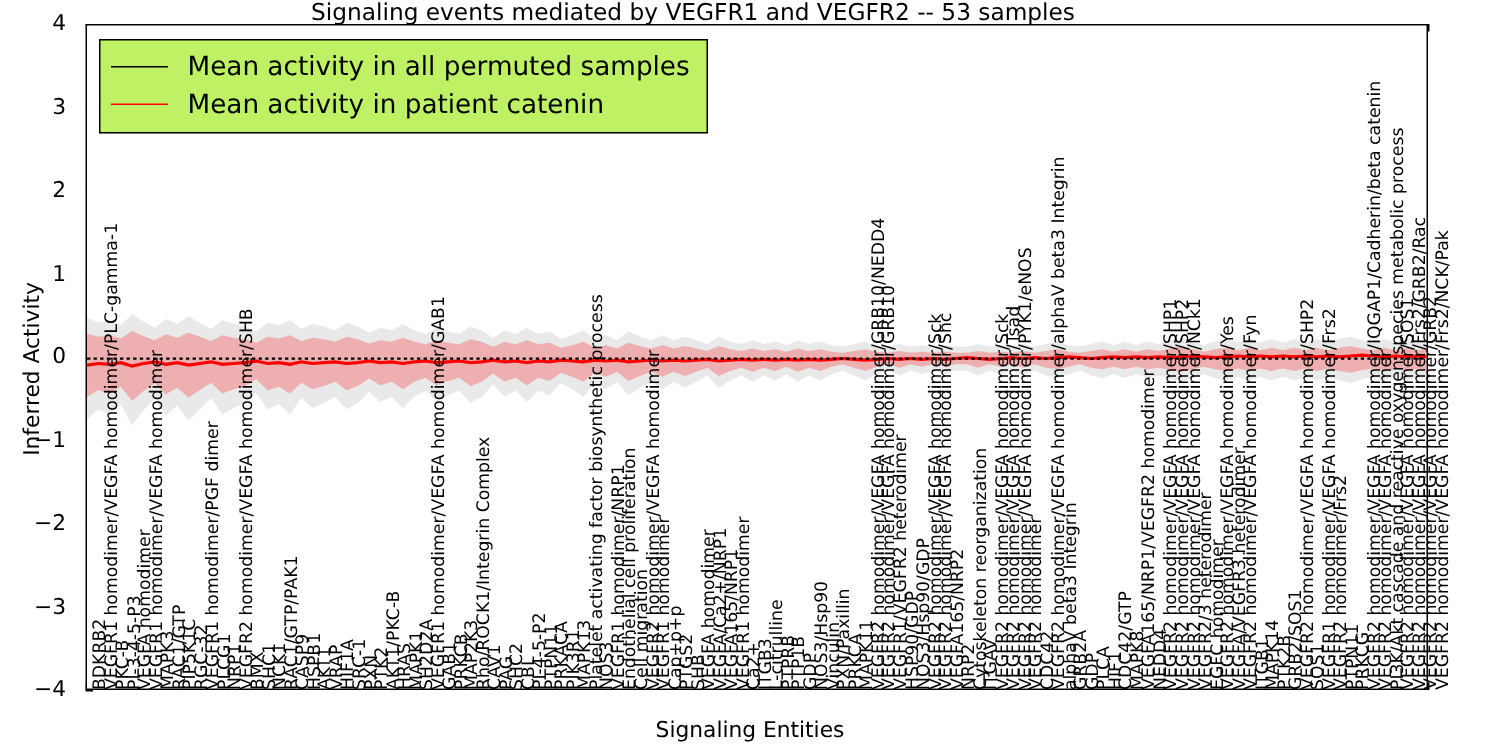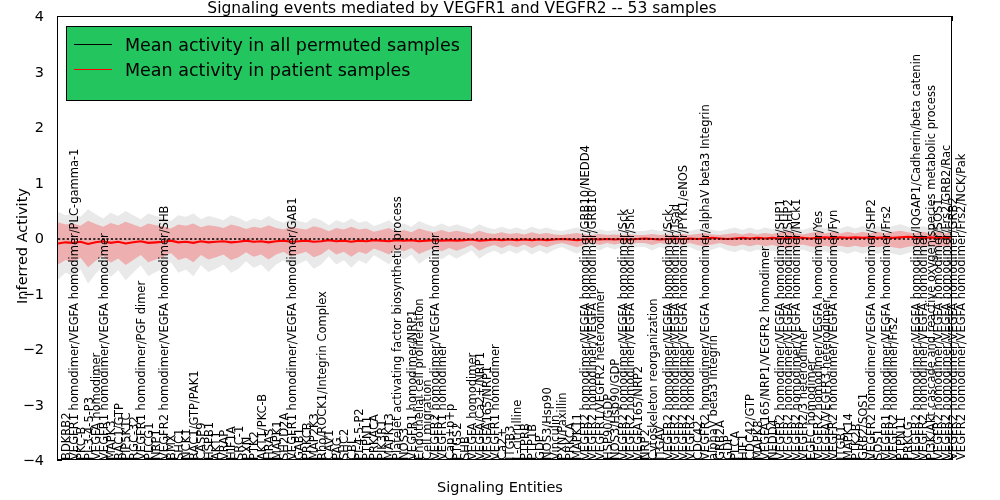--- a/index.html
+++ b/index.html
@@ -39,22 +39,22 @@
 
   
   #xlabel{
     position:absolute;left:0;top:479px;width:1000px;
     text-align:center;font-size:14.5px;color:#000;white-space:nowrap;
   }
 
   
   #legend{
     position:absolute;left:66px;top:26px;
-    border:1.3px solid #000;background:#22c55e;
-    padding:5px 11px 18px 7px;box-sizing:border-box;
+    border:1.3px solid #000;background:#bef264;
+    padding:5px 11px 6px 7px;box-sizing:border-box;
     z-index:40;
   }
   .legrow{display:flex;align-items:center;height:25px;}
   .legline{display:inline-block;width:38px;height:0;border-top:1.4px solid #000;margin-right:13px;}
   .legline.red{border-top-color:#ff0000;}
   .legtext{font-size:17.5px;color:#000;white-space:nowrap;}
 
   
   #data{position:absolute;left:0;top:0;width:895px;height:444px;}
 
@@ -359,17 +359,17 @@
       <div class="xl" style="left: 899px; top: 460px;">VEGFR2 homodimer/VEGFA homodimer/Frs2/NCK/Pak</div>
     </div>
 
   <div id="legend">
     <div class="legrow">
       <span class="legline"></span>
       <span class="legtext">Mean activity in all permuted samples</span>
     </div>
     <div class="legrow">
       <span class="legline red"></span>
-      <span class="legtext">Mean activity in patient samples</span>
+      <span class="legtext">Mean activity in patient catenin</span>
     </div>
   </div>
 
 </div>
 
 </body></html>

